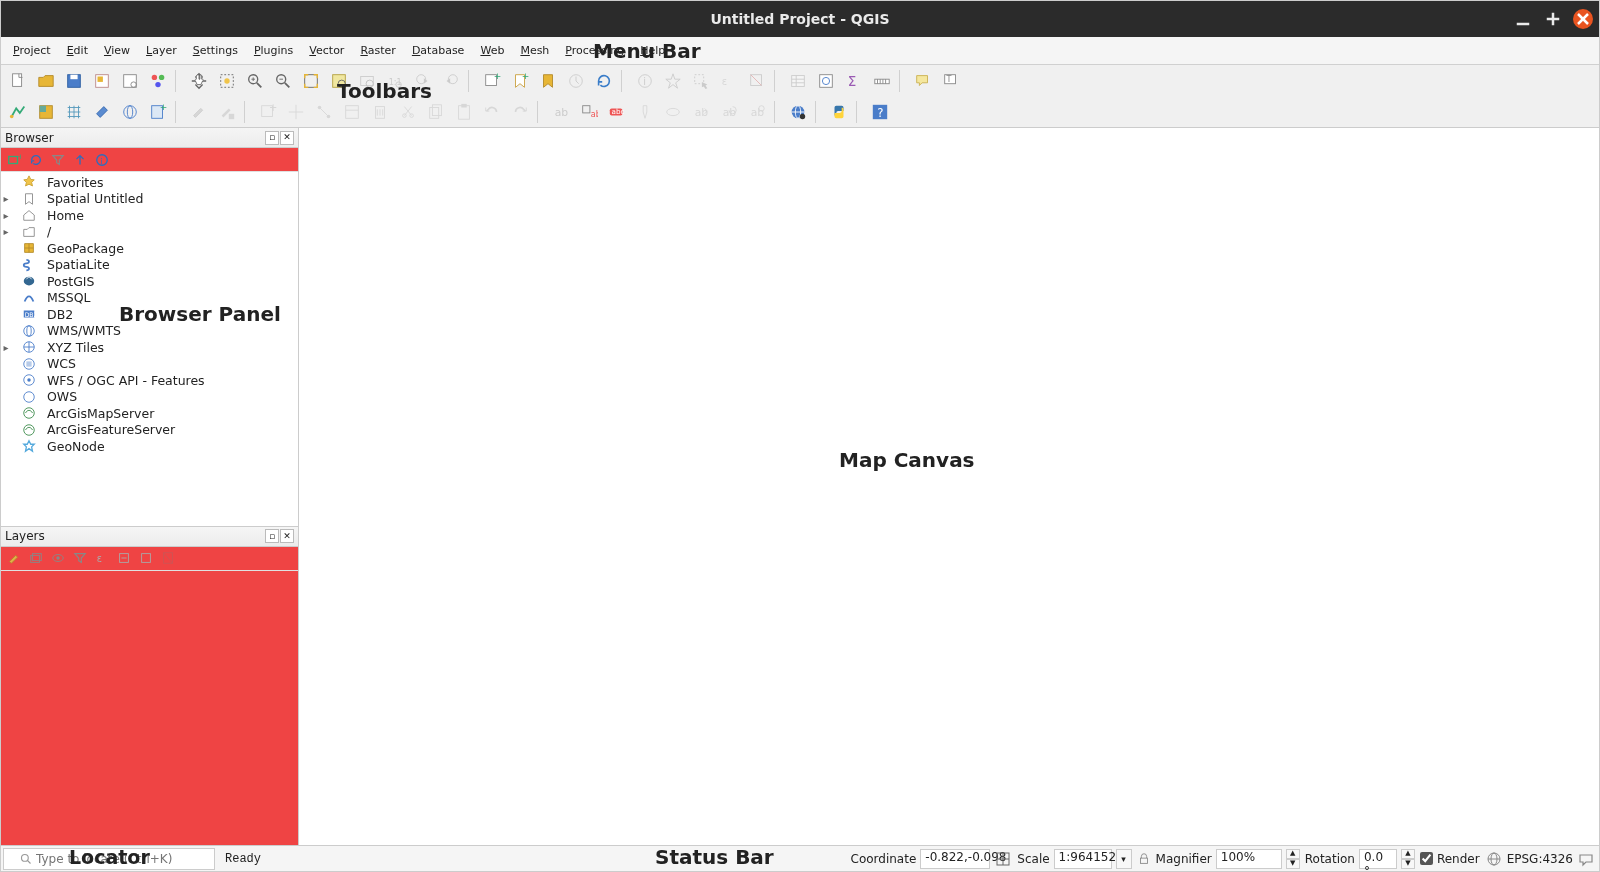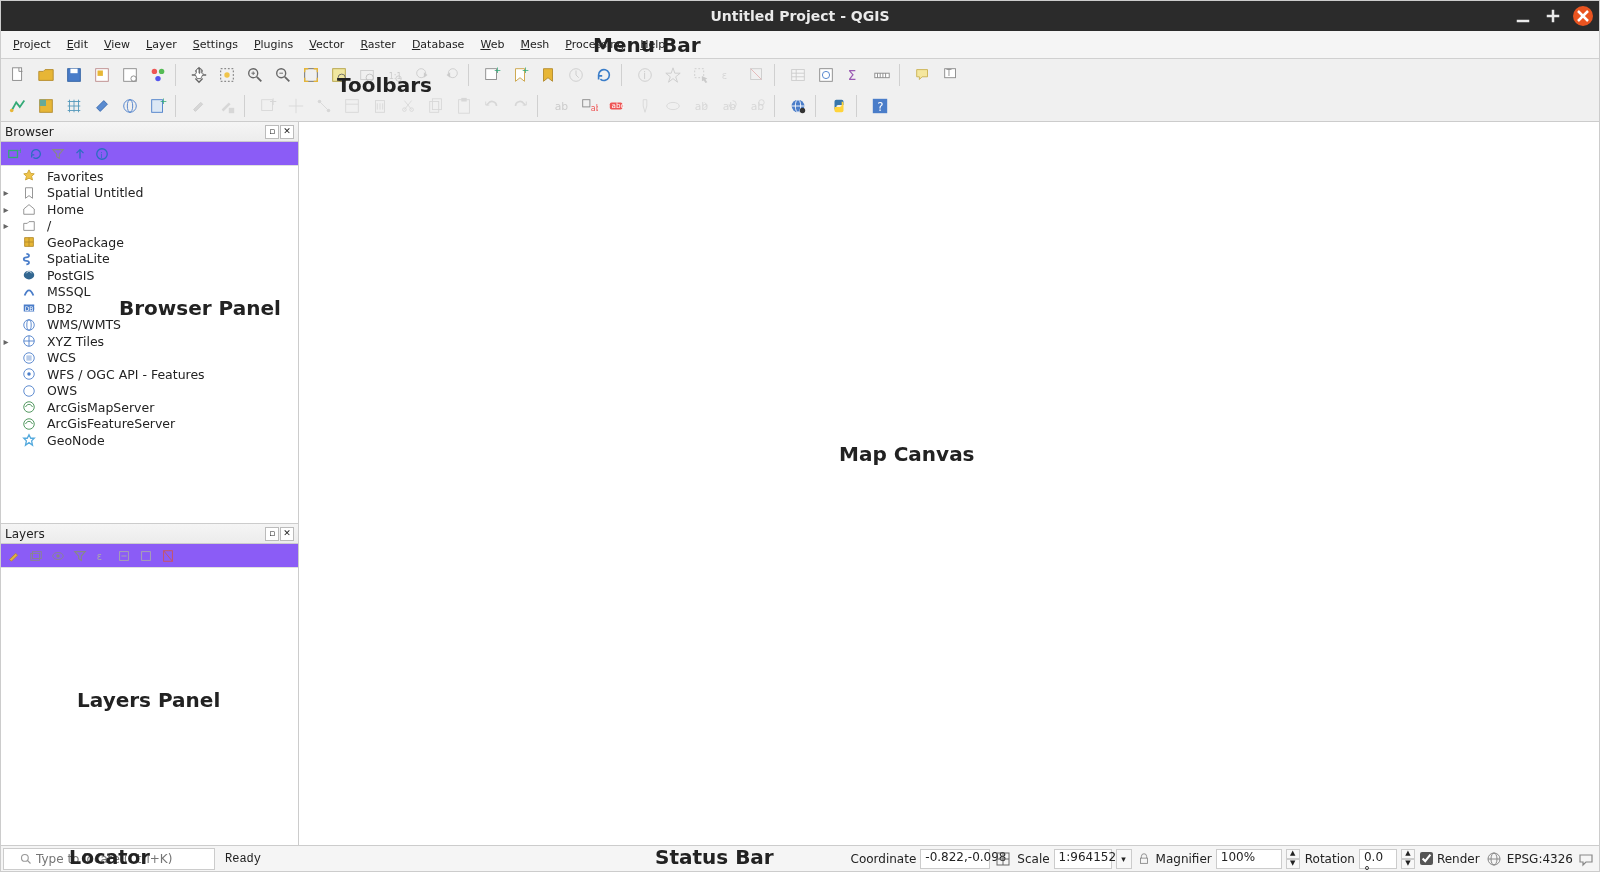--- a/index.html
+++ b/index.html
@@ -1,33 +1,33 @@
 <!DOCTYPE html>
 <html><head>
 <meta charset="utf-8">
 <style>
   * { box-sizing: border-box; margin: 0; padding: 0; font-family: "DejaVu Sans", "Liberation Sans", sans-serif; }
   html, body { width: 1600px; height: 872px; overflow: hidden; background:#ffffff; font-size:13px; color:#222; }
   .window { display:flex; flex-direction:column; width:100%; height:100%; border:1px solid #ccc; }
-  .titlebar { height:30px; background:#2b2b2b; color:#eaeaea; display:flex; align-items:center; justify-content:center; position:relative; font-size:14px; font-weight:600; }
+  .titlebar { height:36px; background:#2b2b2b; color:#eaeaea; display:flex; align-items:center; justify-content:center; position:relative; font-size:14px; font-weight:600; }
   .titlebar .win-controls { position:absolute; right:6px; top:0; height:100%; display:flex; align-items:center; gap:10px; }
   .win-btn { width:20px; height:20px; display:flex; align-items:center; justify-content:center; color:#eaeaea; border-radius:50%; cursor:pointer; }
   .win-close { background:#e95420; color:#fff; }
   .menubar { height:28px; background:#f5f5f5; border-bottom:1px solid #d0d0d0; display:flex; align-items:center; padding:0 4px; position:relative; }
   .menubar .item { padding:2px 8px; cursor:pointer; font-size:11px; }
   .menubar .item u { text-decoration:underline; }
   .annot { position:absolute; font-size:20px; font-weight:600; color:#222; pointer-events:none; }
   .toolbars { background:#f0f0f0; border-bottom:1px solid #ccc; display:flex; flex-direction:column; position:relative; }
   .toolbar-row { height:31px; display:flex; align-items:center; gap:2px; padding:2px 4px; }
   .tb-sep { width:7px; height:22px; border-left:1px solid #d0d0d0; margin:0 2px; }
   .tb-btn { width:26px; height:26px; display:flex; align-items:center; justify-content:center; border-radius:2px; cursor:pointer; }
   .tb-btn.disabled { opacity:0.35; cursor:default; }
   .tb-btn svg { width:18px; height:18px; }
   .content { flex:1; display:flex; min-height:0; }
-  .left-pane { width:298px; display:flex; flex-direction:column; border-right:1px solid #ccc; background:#8b5cf6;justify-content:flex-end; }
+  .left-pane { width:298px; display:flex; flex-direction:column; border-right:1px solid #ccc; background:#ef4444;justify-content:flex-end; }
   .panel { display:flex; flex-direction:column; border-top:1px solid #ccc; position:relative; }
   .panel:first-child { border-top:none; }
   .panel-header { height:20px; background:linear-gradient(#f5f5f5,#ececec); border-bottom:1px solid #ccc; display:flex; align-items:center; padding:0 4px; font-size:12px; }
   .panel-header .spacer { flex:1; }
   .panel-header .sm-btn { width:14px; height:14px; margin-left:1px; border:1px solid #bbb; display:flex; align-items:center; justify-content:center; font-size:9px; background:#fff; cursor:pointer; line-height:1; }
   .panel-tb { height:24px; display:flex; align-items:center; gap:4px; padding:2px 4px; border-bottom:1px solid #e0e0e0; }
   .panel-tb .mini { width:18px; height:18px; display:flex; align-items:center; justify-content:center; cursor:pointer; }
   .panel-tb .mini svg { width:14px; height:14px; }
   .browser-tree { flex:1; overflow:auto; padding:2px 0; font-size:12.5px; background:#fff; position:relative; }
   .tree-row { height:16.5px; display:flex; align-items:center; gap:10px; cursor:pointer; white-space:nowrap; }
@@ -734,23 +734,20 @@
                 <rect x="3" y="3" width="10" height="10" fill="none" stroke="#aaa"></rect>
               </svg>
             </span>
           <span class="mini">
               <svg viewBox="0 0 16 16">
                 <rect x="3" y="2" width="10" height="12" fill="none" stroke="#c55"></rect>
                 <line x1="3" y1="2" x2="13" y2="14" stroke="#c55"></line>
               </svg>
             </span>
         </div>
-        <div class="layers-body">
-          <span class="annot" style="left:76px; top:120px;">Layers Panel</span>
-        </div>
       </div>
 
     </div>
 
     <div class="canvas">
       <span class="annot" style="left:540px; top:320px;">Map Canvas</span>
     </div>
 
   </div>
 

